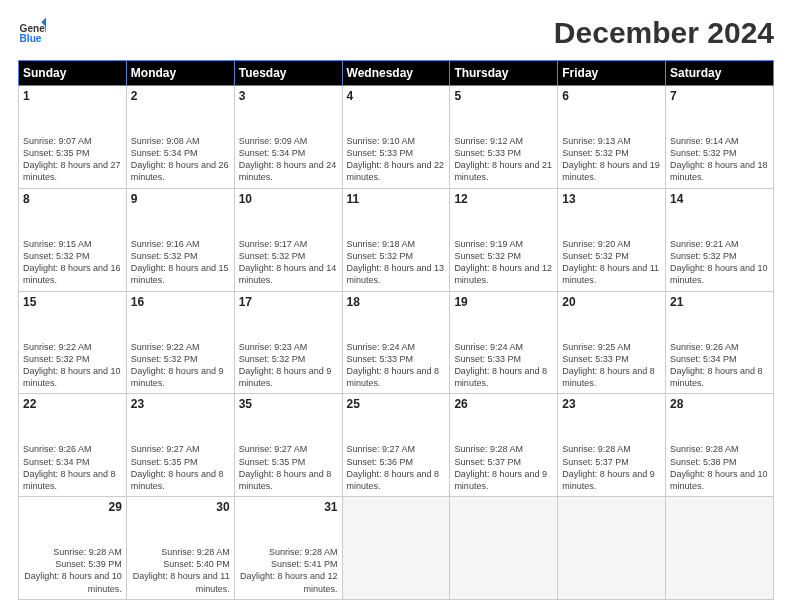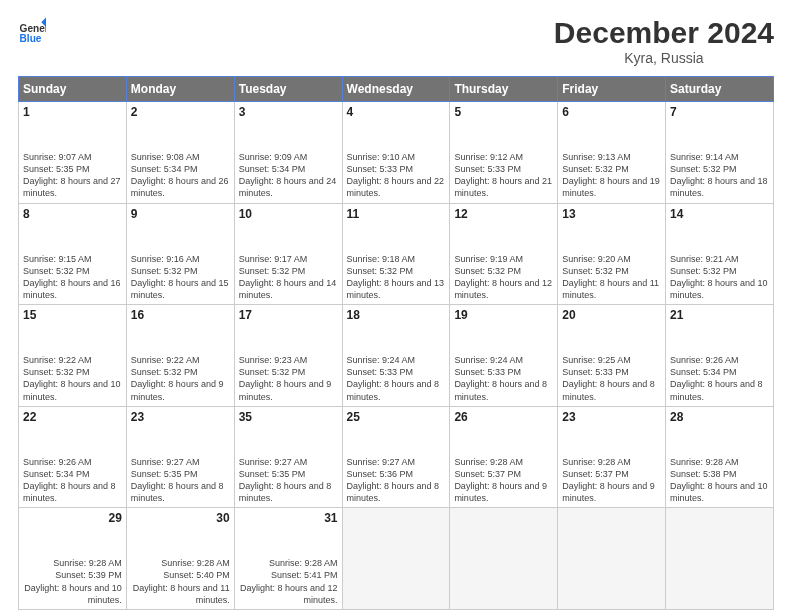--- a/index.html
+++ b/index.html
@@ -26,40 +26,40 @@
     .logo {
       display: flex;
       align-items: center;
       gap: 4px;
     }
     .logo-icon {
       width: 28px;
       height: 28px;
     }
     .title-block {
-      text-align: center;
+      text-align: left;
     }
     .month-title {
       font-size: 30px;
       font-weight: bold;
       color: #333;
     }
     .location {
       font-size: 14px;
       color: #555;
     }
     .calendar {
       flex: 1;
       border: 1px solid #ccc;
       border-collapse: collapse;
       width: 100%;
       table-layout: fixed;
     }
     .calendar th {
-      background-color: #737373;
+      background-color: #000000;
       color: white;
       font-size: 12px;
       font-weight: bold;
       padding: 5px 4px;
       text-align: left;
       border: 1px solid #5580d8;
     }
     .calendar td {
       border: 1px solid #ccc;
       vertical-align: top;
@@ -97,21 +97,20 @@
   <div class="header">
     <div class="logo">
       <svg class="logo-icon" viewBox="0 0 36 36">
         <text x="2" y="20" font-size="13" font-weight="bold" fill="#333" font-family="Arial">General</text>
         <text x="2" y="33" font-size="13" font-weight="bold" fill="#1a73e8" font-family="Arial">Blue</text>
         <polygon points="30,8 36,2 36,14" fill="#1a73e8"></polygon>
       </svg>
     </div>
     <div class="title-block">
       <div class="month-title">December 2024</div>
-      <div class="location">Kyra, Russia</div>
     </div>
   </div>
 
   <table class="calendar">
     <thead>
       <tr id="col-headers">
           <th>Sunday</th>
           <th>Monday</th>
           <th>Tuesday</th>
           <th>Wednesday</th>

